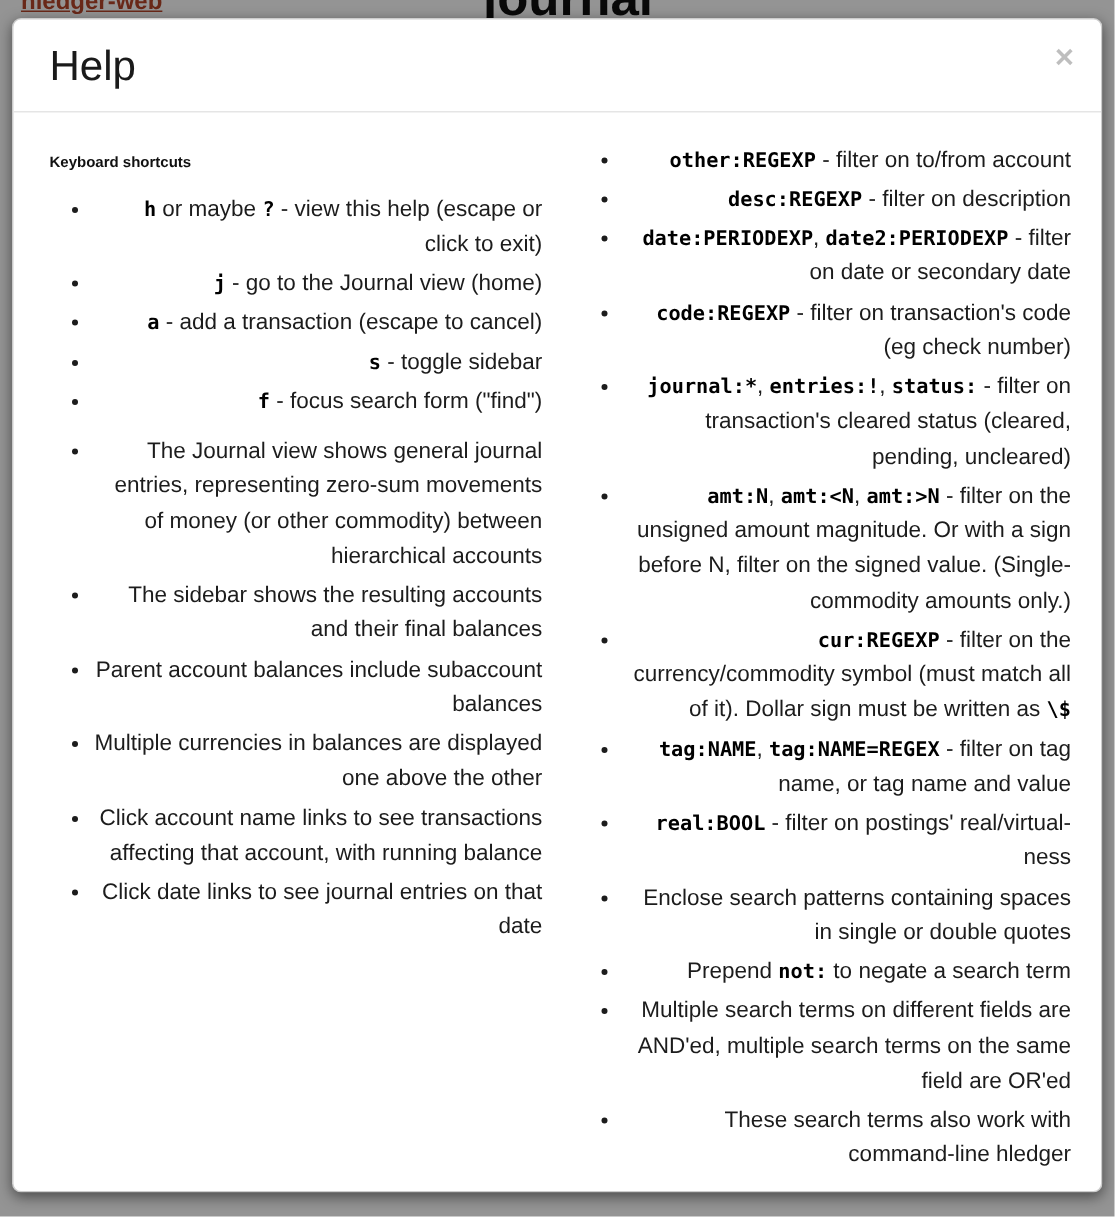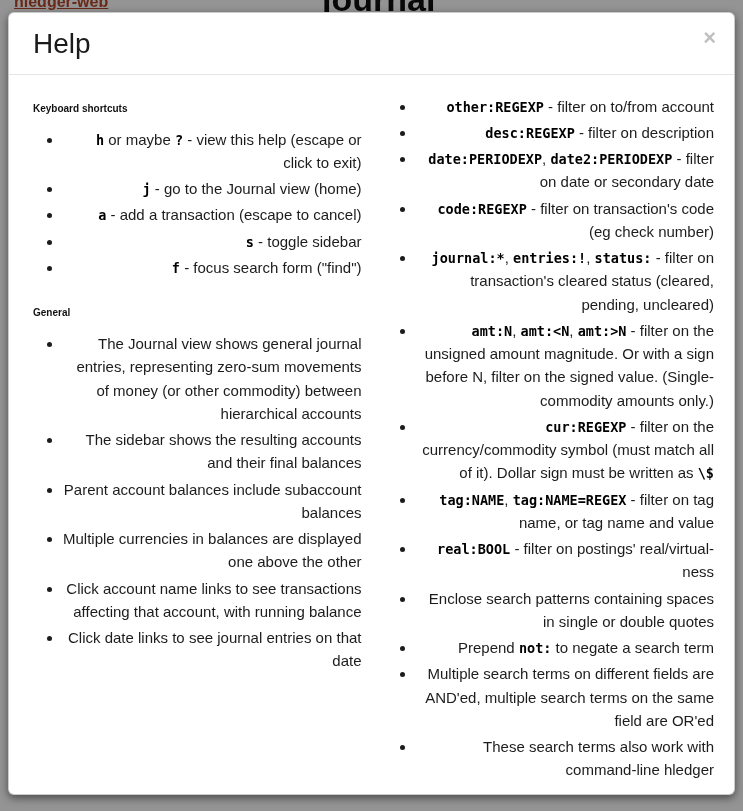--- a/index.html
+++ b/index.html
@@ -140,21 +140,20 @@
         <h4 class="section-heading">Keyboard shortcuts</h4>
         <ul class="help-list">
             <li><code>h</code> or maybe <code>?</code> - view this help (escape or click to exit)</li>
             <li><code>j</code> - go to the Journal view (home)</li>
             <li><code>a</code> - add a transaction (escape to cancel)</li>
             <li><code>s</code> - toggle sidebar</li>
             <li><code>f</code> - focus search form ("find")</li>
           </ul>
       </div>
       <div class="section">
-        <h4 class="section-heading">General</h4>
         <ul class="help-list">
             <li>The Journal view shows general journal entries, representing zero-sum movements of money (or other commodity) between hierarchical accounts</li>
             <li>The sidebar shows the resulting accounts and their final balances</li>
             <li>Parent account balances include subaccount balances</li>
             <li>Multiple currencies in balances are displayed one above the other</li>
             <li>Click account name links to see transactions affecting that account, with running balance</li>
             <li>Click date links to see journal entries on that date</li>
           </ul>
       </div>
     </div>

